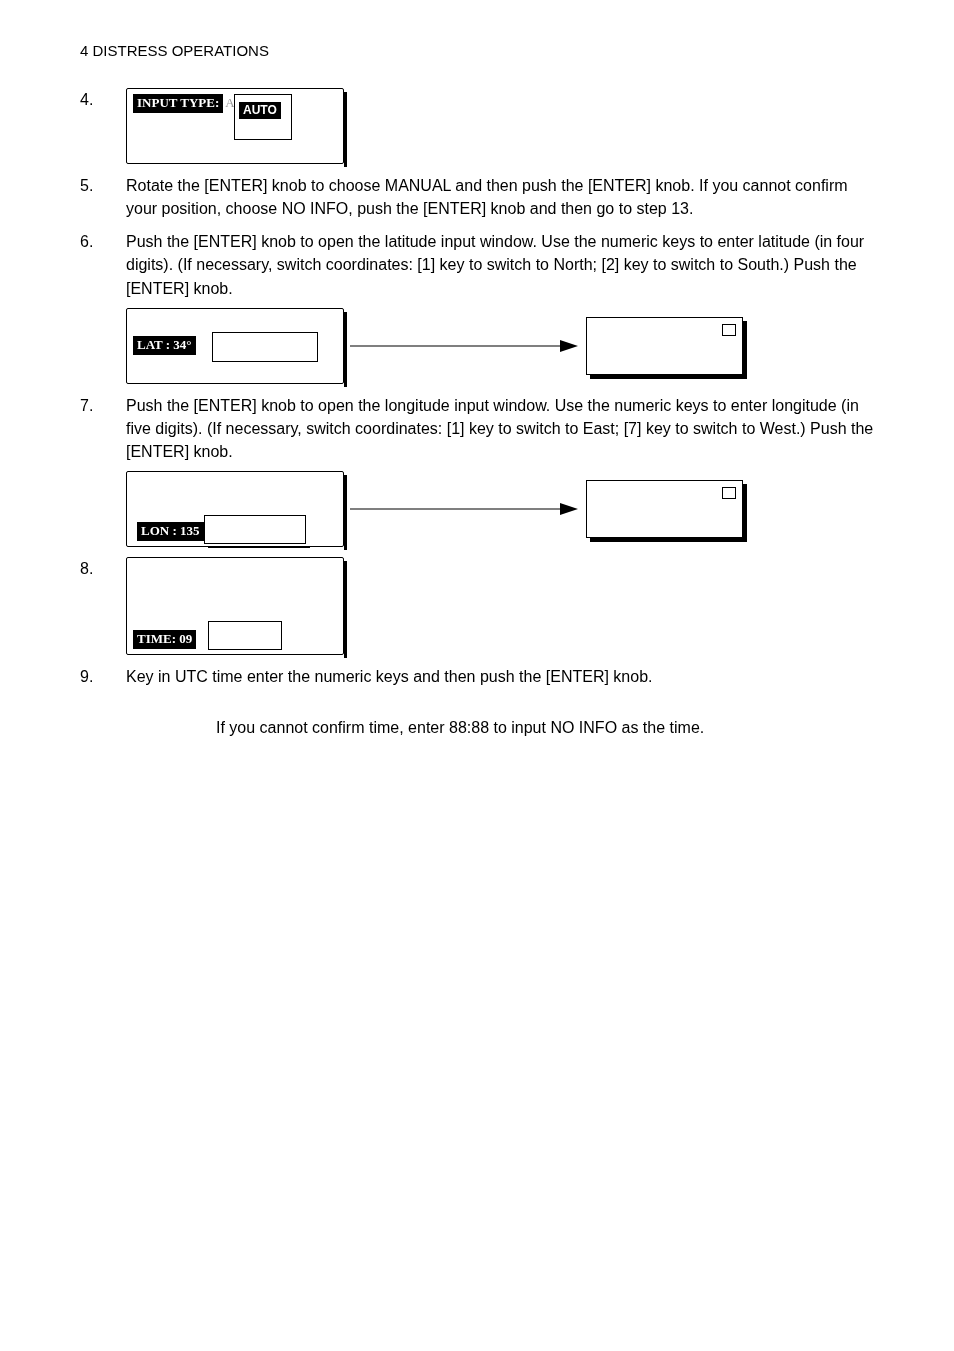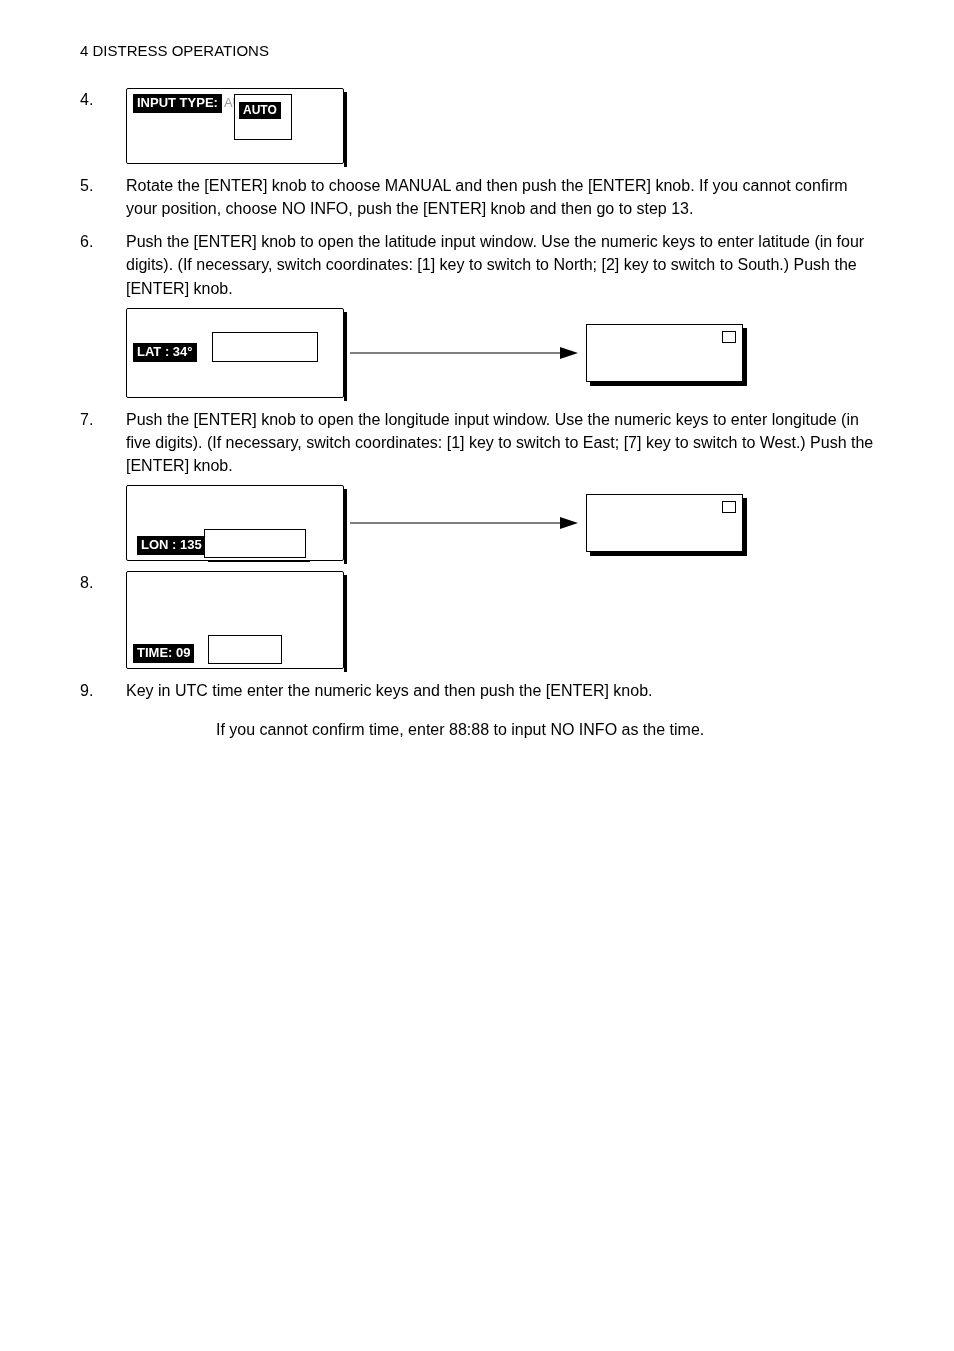--- a/index.html
+++ b/index.html
@@ -55,21 +55,21 @@
     position: absolute;
     right: -3px;
     top: 4px;
     bottom: -3px;
     width: 3px;
     background: #000;
   }
   .row-line {
     display: flex;
     align-items: center;
-    font-family: Liberation Sans, sans-serif;
+    font-family: Liberation Serif, serif;
     font-size: 13px;
     height: 22px;
     padding: 0 6px;
   }
   .fullwidth-highlight {
     background: #000;
     color: #fff;
     display: inline-block;
     padding: 0 4px;
     font-weight: bold;
@@ -137,21 +137,21 @@
   .little-square {
     display: inline-block;
     width: 12px;
     height: 10px;
     border: 1px solid #000;
     vertical-align: middle;
     margin-left: 10px;
   }
   .note-indent {
     margin-left: 90px;
-    margin-top: 16px;
+    margin-top: 28px;
   }
   .deg::after { content: "°"; }
   .panel-row-container {
     display: flex;
     align-items: center;
   }
 </style>
 </head>
 <body>
 
@@ -190,21 +190,21 @@
     <div class="indent-body">Rotate the [ENTER] knob to choose MANUAL and then push the [ENTER] knob. If you cannot confirm your position, choose NO INFO, push the [ENTER] knob and then go to step 13.</div>
   </li>
 
   <li>
     <span class="num">6.</span>
     <div class="indent-body">
       <div>Push the [ENTER] knob to open the latitude input window. Use the numeric keys to enter latitude (in four digits). (If necessary, switch coordinates: [1] key to switch to North; [2] key to switch to South.) Push the [ENTER] knob.</div>
       <div class="panel-wrap panel-row-container">
 
         <div class="panel">
-          <div class="panel-outer" style="width:218px; padding:11px 0;">
+          <div class="panel-outer" style="width:218px; padding:4px 0;">
             <div class="row-line dim-line" style="visibility:hidden;">INPUT  TYPE: MANUAL</div>
             <div class="row-line">
               <span class="fullwidth-highlight"><span>LAT :   34</span><span class="deg"></span></span>
               <span class="gray-text" style="visibility:hidden;">42.1234 NORTH</span>
             </div>
             <div class="row-line dim-line" style="visibility:hidden;">LON : 135°21.5678 EAST</div>
           </div>
           <div class="panel-inner-shadow"></div>
 
           <div class="popup-box" style="left:86px; top:24px;">

